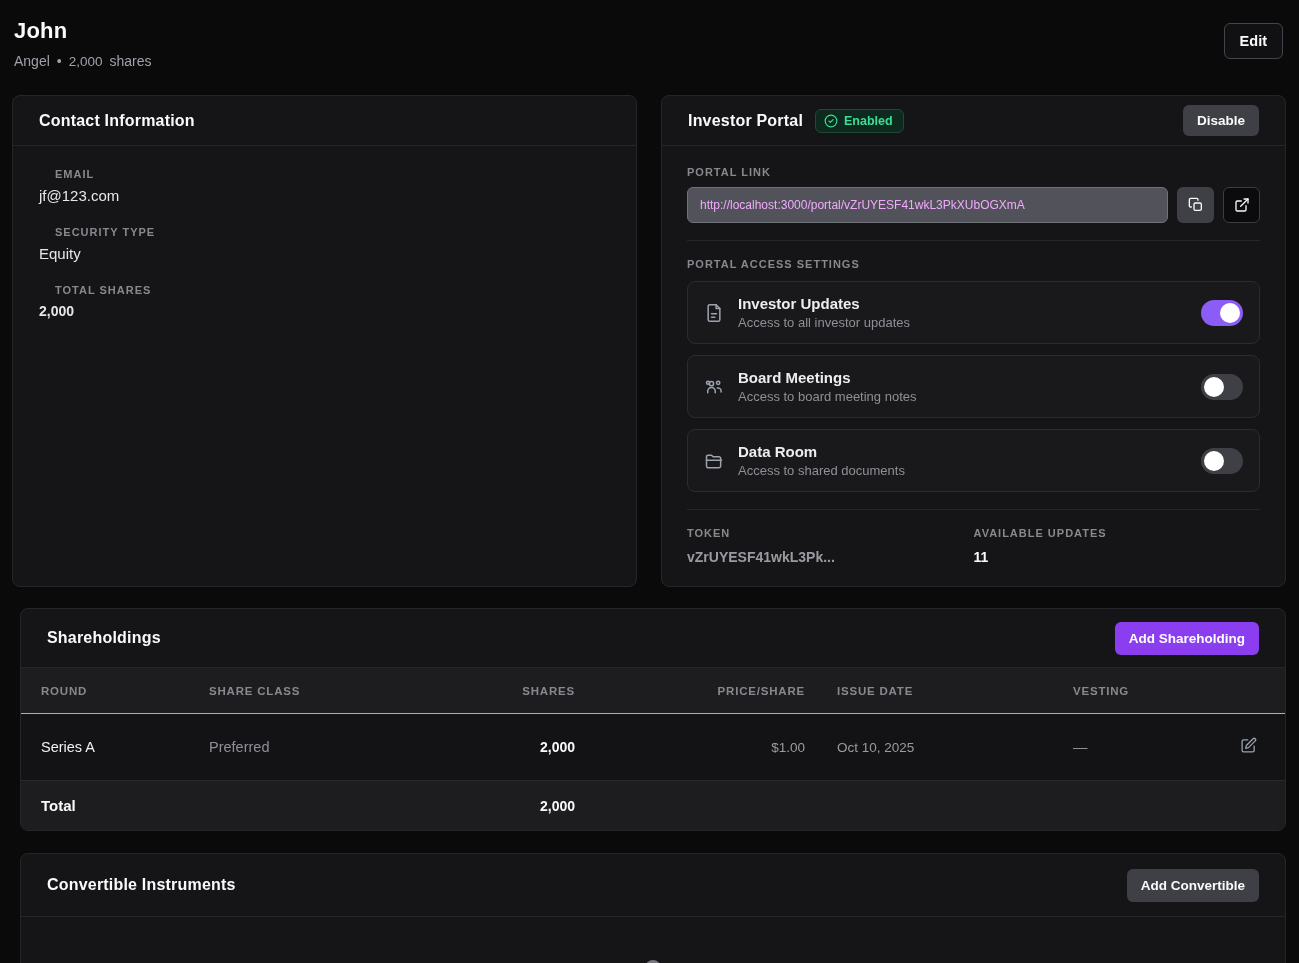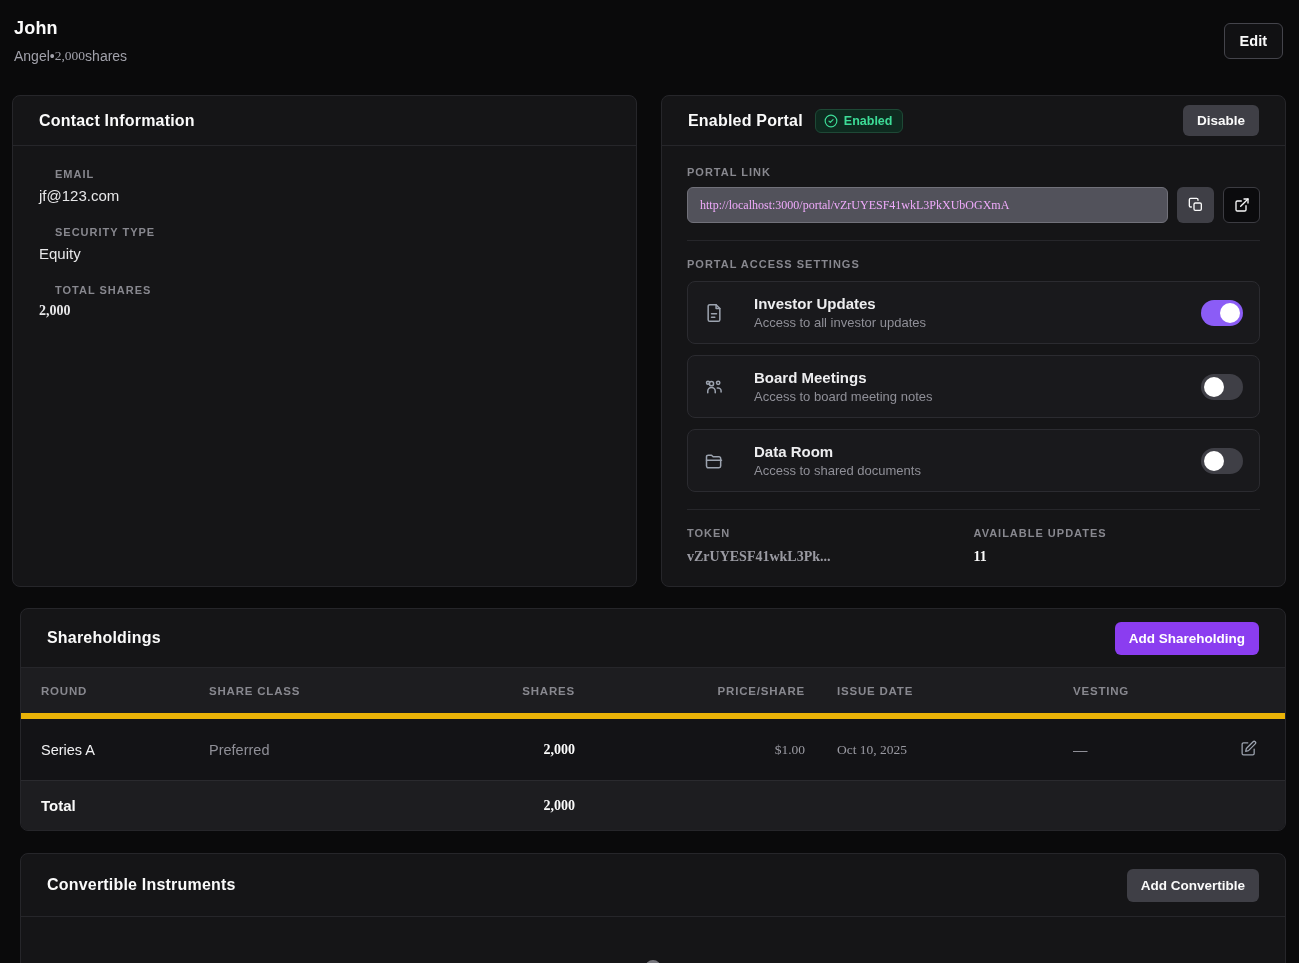--- a/index.html
+++ b/index.html
@@ -3,26 +3,26 @@
 <meta charset="utf-8">
 <style>
   * { margin:0; padding:0; box-sizing:border-box; }
   html,body { width:1299px; height:963px; overflow:hidden; }
   body {
     background:#0a0a0b;
     font-family:"Liberation Sans", sans-serif;
     color:#ededef;
     position:relative;
   }
-  .mono { font-family:Liberation Serif, serif; }
+  .mono { font-family:Liberation Sans, sans-serif; }
 
   
   .page-header { position:relative; height:95px; padding:18px 16px 0 14px; }
-  .page-title { font-size:18px; font-weight:700; color:#fafafa; letter-spacing:.2px; }
-  .page-subtitle { margin-top:9px; font-size:14px; color:#a1a1aa; display:flex; align-items:center; }
+  .page-title { font-size:22px; font-weight:700; color:#fafafa; letter-spacing:.2px; }
+  .page-subtitle { margin-top:9px; font-size:14px; color:#a1a1aa; display:flex; align-items:center; gap:7px; }
   .page-subtitle .mono { font-size:13.5px; }
   .edit-btn {
     position:absolute; top:23px; right:16px;
     background:#111113; border:1px solid #44444b; border-radius:6px;
     color:#fafafa; font-size:14.5px; font-weight:700;
     padding:9px 15px; cursor:pointer; font-family:inherit;
   }
 
   
   .cards-row { display:flex; gap:24px; margin:0 13px 0 12px; }
@@ -75,21 +75,21 @@
   .icon-btn {
     width:37px; height:36px; flex:0 0 auto; border-radius:6px;
     display:flex; align-items:center; justify-content:center;
     cursor:pointer; color:#fafafa;
   }
   .copy-btn { background:#3f3f46; border:none; }
   .open-btn { background:#0b0b0d; border:1px solid #3c3c42; }
   .divider { border:none; border-top:1px solid #26262a; margin:17px 0; }
 
   .setting-row {
-    display:flex; align-items:center; gap:30px;
+    display:flex; align-items:center; gap:14px;
     background:#19191c; border:1px solid #2b2b30; border-radius:8px;
     padding:11px 16px; margin-top:11px; height:63px;
   }
   .setting-row:first-of-type { margin-top:13px; }
   .setting-icon { color:#9ca3af; display:flex; flex:0 0 auto; }
   .setting-text { flex:1; min-width:0; }
   .setting-title { font-size:15px; font-weight:700; color:#ededef; }
   .setting-desc { font-size:13px; color:#8f8f97; margin-top:3px; }
   .toggle {
     width:42px; height:26px; border-radius:13px; background:#3f3f46;
@@ -129,21 +129,21 @@
     font-size:11.5px; font-weight:700; letter-spacing:.8px;
     color:#88888f; text-transform:uppercase;
   }
   .c1 { padding-left:20px; }
   .c2 { padding-left:20px; }
   .c3 { text-align:right; }
   .c4 { text-align:right; }
   .c5 { padding-left:32px; }
   .c6 { padding-left:12px; }
   .c7 { text-align:right; padding-right:28px; }
-  .trow { background:#131316; height:67px; border-top:6px solid #eab308; }
+  .trow { background:#131316; height:67px; border-top:1px solid #eab308; }
   .td { font-size:14.5px; }
   .cell-round { color:#f1f1f3; }
   .cell-class { color:#8f8f97; }
   .cell-shares { color:#fafafa; font-weight:700; font-size:14px; }
   .cell-price { color:#9a9aa2; font-size:13.5px; }
   .cell-date { color:#9a9aa2; font-size:13.5px; }
   .cell-vesting { color:#8f8f97; }
   .row-edit { color:#9ca3af; display:inline-flex; cursor:pointer; }
   .tfoot { background:#1d1d20; height:50px; border-top:1px solid #2a2a2e; }
   .cell-total { color:#fafafa; font-size:15px; font-weight:700; }
@@ -192,21 +192,21 @@
       </div>
       <div class="field">
         <div class="field-label">TOTAL SHARES</div>
         <div class="field-value mono">2,000</div>
       </div>
     </div>
   </div>
 
   <div class="card tall">
     <div class="card-header portal-header">
-      <span class="card-title">Enabled Portal</span>
+      <span class="card-title">Investor Portal</span>
       <span class="status-badge">
         <span>
           <svg width="14" height="14" viewBox="0 0 24 24" fill="none" stroke="currentColor" stroke-width="2" stroke-linecap="round" stroke-linejoin="round">
               <circle cx="12" cy="12" r="10"></circle>
               <path d="M8.5 12.2l2.3 2.3 4.7-4.8"></path>
             </svg>
         </span>
         <span>Enabled</span>
       </span>
       <span class="spacer"></span>

